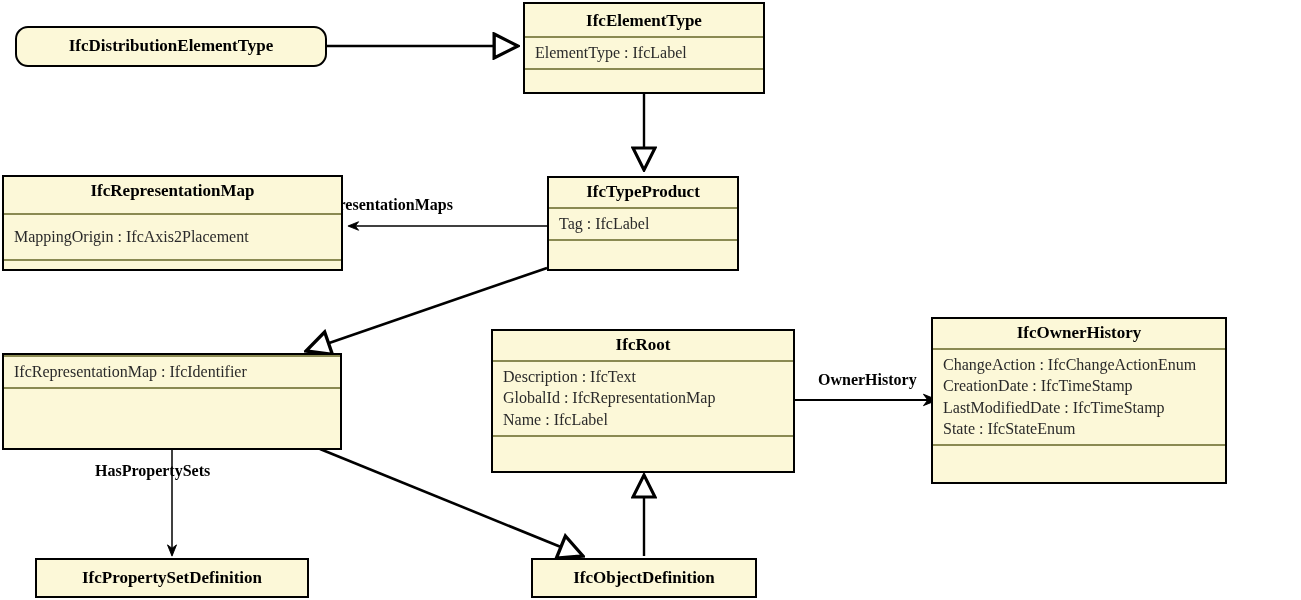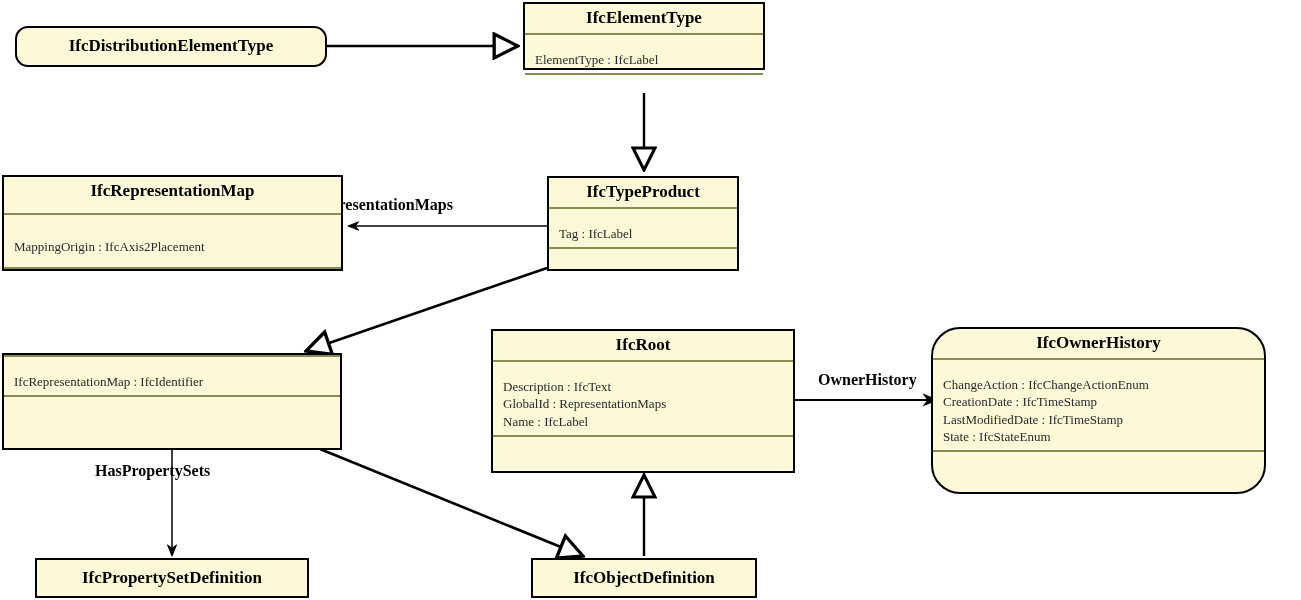--- a/index.html
+++ b/index.html
@@ -32,23 +32,23 @@
     padding: 4px 6px 5px 6px;
     line-height: 1.18;
     white-space: nowrap;
   }
   .uml-divider {
     height: 2px;
     background: #8a8a52;
     flex: none;
   }
   .uml-attrs {
-    font-size: 13px;
+    font-size: 16px;
     color: #2a2a2a;
-    padding: 16px 10px 5px 10px;
+    padding: 4px 10px 5px 10px;
     line-height: 1.33;
     white-space: nowrap;
   }
   .uml-attrs .attr-line {
     display: block;
   }
   .uml-ops {
     min-height: 18px;
     padding: 2px 10px;
   }
@@ -135,21 +135,21 @@
   <div class="edge-label" style="left:311px; top:196px;">RepresentationMaps</div>
 
   <div class="edge-label" style="left:818px; top:371px;">OwnerHistory</div>
 
   <div class="edge-label" style="left:95px; top:462px;">HasPropertySets</div>
 
   <div class="uml-box simple-box" style="left:15px; top:26px; width:312px; height:41px;border-radius:13px;">
     <div class="uml-name">IfcDistributionElementType</div>
   </div>
 
-  <div class="uml-box" style="left:523px; top:2px; width:242px; height:68px;">
+  <div class="uml-box" style="left:523px; top:2px; width:242px; height:92px;justify-content:flex-end;">
     <div class="uml-name">IfcElementType</div>
     <div class="uml-divider"></div>
     <div class="uml-attrs">
       <span class="attr-line">ElementType : IfcLabel</span>
     </div>
     <div class="uml-divider"></div>
     <div class="uml-ops"></div>
   </div>
 
   <div class="uml-box" style="left:2px; top:175px; width:341px; height:96px;gap:7px;">
@@ -179,28 +179,28 @@
     </div>
     <div class="uml-divider"></div>
     <div class="uml-ops"></div>
   </div>
 
   <div class="uml-box" style="left:491px; top:329px; width:304px; height:144px;">
     <div class="uml-name">IfcRoot</div>
     <div class="uml-divider"></div>
     <div class="uml-attrs">
       <span class="attr-line">Description : IfcText</span>
-      <span class="attr-line">GlobalId : RepresentationMaps</span>
+      <span class="attr-line">GlobalId : IfcRepresentationMap</span>
       <span class="attr-line">Name : IfcLabel</span>
     </div>
     <div class="uml-divider"></div>
     <div class="uml-ops"></div>
   </div>
 
-  <div class="uml-box" style="left:931px; top:327px; width:335px; height:167px;border-radius:29px;">
+  <div class="uml-box" style="left:931px; top:317px; width:296px; height:167px;">
     <div class="uml-name">IfcOwnerHistory</div>
     <div class="uml-divider"></div>
     <div class="uml-attrs">
       <span class="attr-line">ChangeAction : IfcChangeActionEnum</span>
       <span class="attr-line">CreationDate : IfcTimeStamp</span>
       <span class="attr-line">LastModifiedDate : IfcTimeStamp</span>
       <span class="attr-line">State : IfcStateEnum</span>
     </div>
     <div class="uml-divider"></div>
     <div class="uml-ops"></div>

